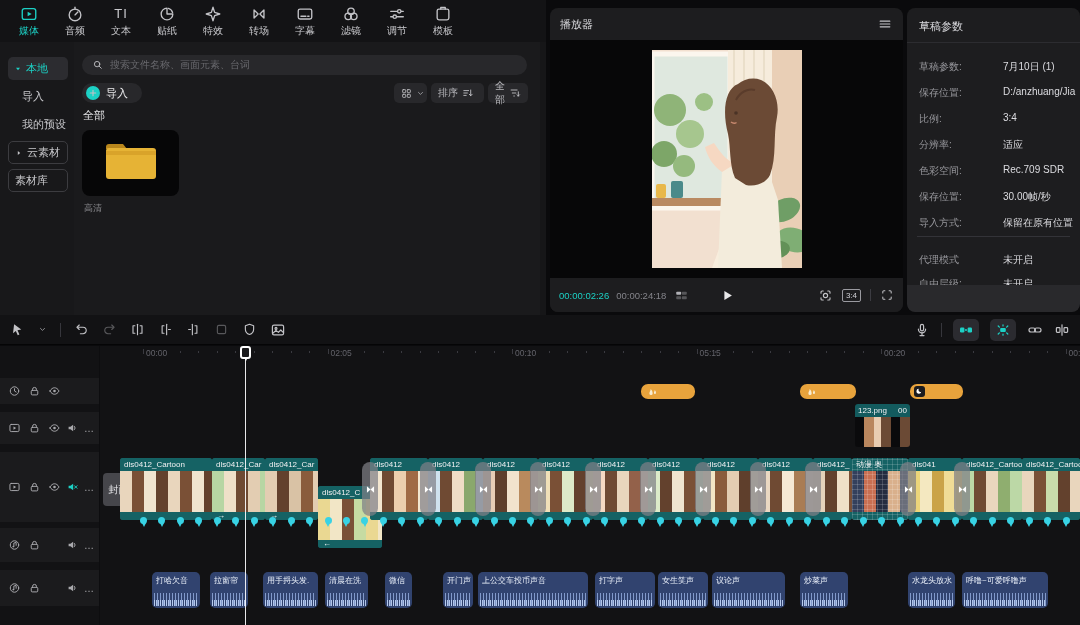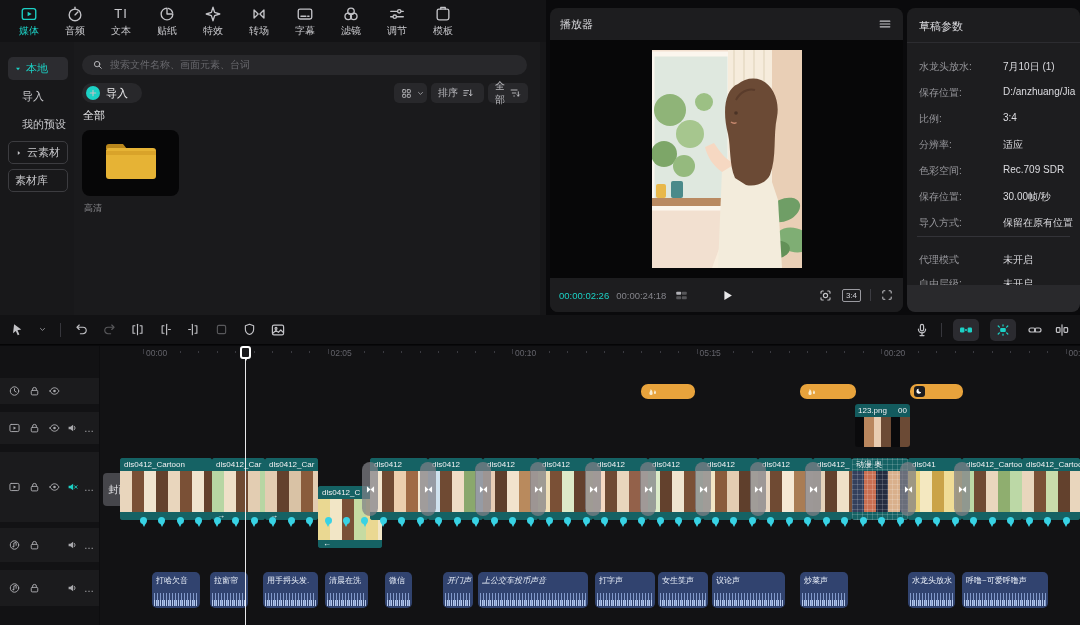--- a/index.html
+++ b/index.html
@@ -379,21 +379,21 @@
         </span>
     </span>
   </div>
 </div>
 
 <div id="draft-panel" class="abs">
   <div id="draft-title">草稿参数</div>
   <div id="draft-hr"></div>
   <div id="draft-rows">
       <div class="drow" style="top: 52px;">
-        <div class="dlabel">水龙头放水:</div>
+        <div class="dlabel">草稿参数:</div>
         <div class="dvalue">7月10日 (1)</div>
       </div>
       <div class="drow" style="top: 78px;">
         <div class="dlabel">保存位置:</div>
         <div class="dvalue">D:/anzhuang/Jia</div>
       </div>
       <div class="drow" style="top: 104px;">
         <div class="dlabel">比例:</div>
         <div class="dvalue">3:4</div>
       </div>
@@ -982,26 +982,26 @@
       <div class="sfx" style="left: 325px; width: 43px;">
         <span class="sname">清晨在洗</span>
         <div class="wave1"></div>
         <div class="wave2"></div>
       </div>
       <div class="sfx" style="left: 385px; width: 27px;">
         <span class="sname">微信</span>
         <div class="wave1"></div>
         <div class="wave2"></div>
       </div>
-      <div class="sfx" style="left: 443px; width: 30px; font-style: italic;">
+      <div class="sfx" style="left: 443px; width: 30px;">
         <span class="sname">开门声</span>
         <div class="wave1"></div>
         <div class="wave2"></div>
       </div>
-      <div class="sfx" style="left: 478px; width: 110px; font-style: italic;">
+      <div class="sfx" style="left: 478px; width: 110px;">
         <span class="sname">上公交车投币声音</span>
         <div class="wave1"></div>
         <div class="wave2"></div>
       </div>
       <div class="sfx" style="left: 595px; width: 60px;">
         <span class="sname">打字声</span>
         <div class="wave1"></div>
         <div class="wave2"></div>
       </div>
       <div class="sfx" style="left: 658px; width: 50px;">

